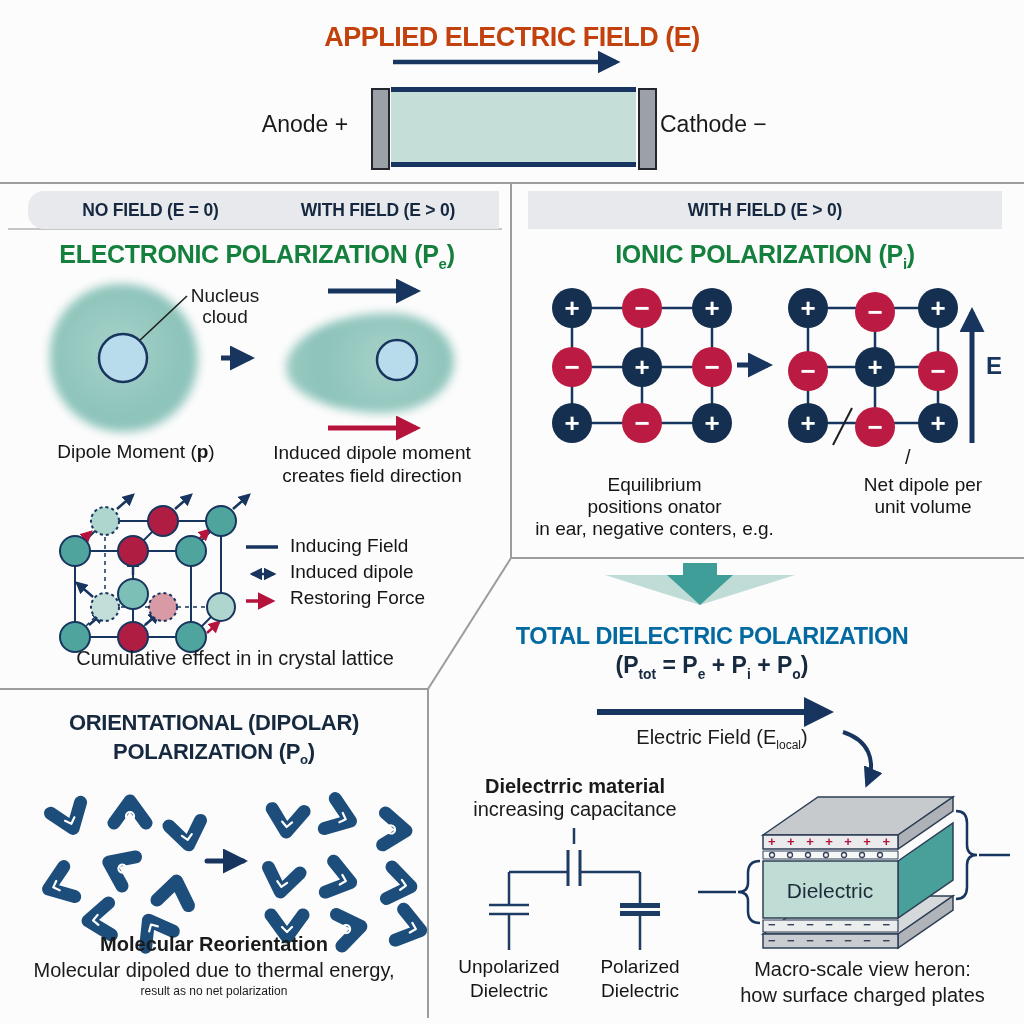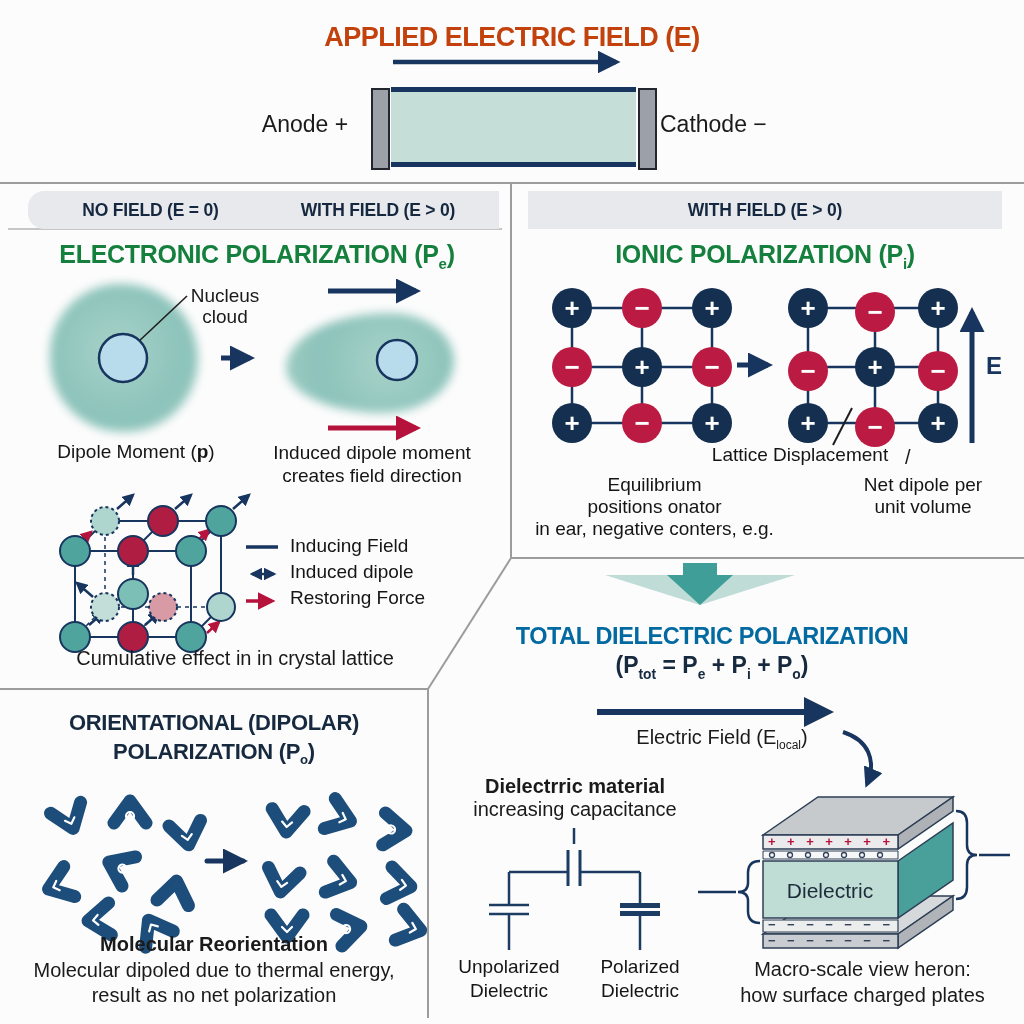--- a/index.html
+++ b/index.html
@@ -333,21 +333,20 @@
   <div class="abs body-txt z2" style="left:290px;top:535px;">Inducing Field</div>
   <div class="abs body-txt z2" style="left:290px;top:561px;">Induced dipole</div>
   <div class="abs body-txt z2" style="left:290px;top:587px;">Restoring Force</div>
 
   <div class="abs ctr z2" style="left:15px;top:647px;width:440px;font-size:20px;">Cumulative effect in in crystal lattice</div>
 
   <div class="abs ctr sec-title z2" style="left:520px;top:240px;width:490px;">
     <span>IONIC POLARIZATION (P</span><sub class="sm">i</sub><span>)</span>
   </div>
 
-  <div class="abs ctr body-txt z2" style="left:670px;top:444px;width:260px;">Lattice Displacement</div>
   <div class="abs z2" style="left:905px;top:446px;font-size:20px;">/</div>
 
   <div class="abs ctr body-txt z2" style="left:512px;top:474px;width:285px;line-height:22px;">
     <span style="display:block">Equilibrium</span>
     <span style="display:block">positions onator</span>
     <span style="display:block">in ear, negative conters, e.g.</span>
   </div>
   <div class="abs ctr body-txt z2" style="left:843px;top:474px;width:160px;line-height:22px;">
     <span style="display:block">Net dipole per</span>
     <span style="display:block">unit volume</span>
@@ -360,21 +359,21 @@
   <div class="abs ctr z2" style="left:557px;top:726px;width:330px;font-size:20px;">
     <span>Electric Field (E</span><sub class="sm">local</sub><span>)</span>
   </div>
 
   <div class="abs ctr z2" style="left:0px;top:710px;width:428px;font-size:22px;font-weight:800;letter-spacing:-0.3px;color:#16293f;">ORIENTATIONAL (DIPOLAR)</div>
   <div class="abs ctr z2" style="left:0px;top:933px;width:428px;font-size:20px;font-weight:700;">Molecular Reorientation</div>
   <div class="abs ctr z2" style="left:0px;top:739px;width:428px;font-size:22px;font-weight:800;letter-spacing:-0.3px;color:#16293f;">
     <span>POLARIZATION (P</span><sub class="sm">o</sub><span>)</span>
   </div>
   <div class="abs ctr z2" style="left:0px;top:959px;width:428px;font-size:20px;">Molecular dipoled due to thermal energy,</div>
-  <div class="abs ctr z2" style="left:0px;top:984px;width:428px;font-size:20px;">result as no net polarization</div>
+  <div class="abs ctr z2" style="left:0px;top:984px;width:428px;font-size:12px;">result as no net polarization</div>
 
   <div class="abs ctr z2" style="left:440px;top:775px;width:270px;font-size:20px;line-height:23px;">
     <span style="display:block;font-weight:700;">Dielectrric material</span>
     <span style="display:block">increasing capacitance</span>
   </div>
   <div class="abs ctr body-txt z2" style="left:444px;top:955px;width:130px;line-height:24px;">
     <span style="display:block">Unpolarized</span>
     <span style="display:block">Dielectric</span>
   </div>
   <div class="abs ctr body-txt z2" style="left:576px;top:955px;width:128px;line-height:24px;">

